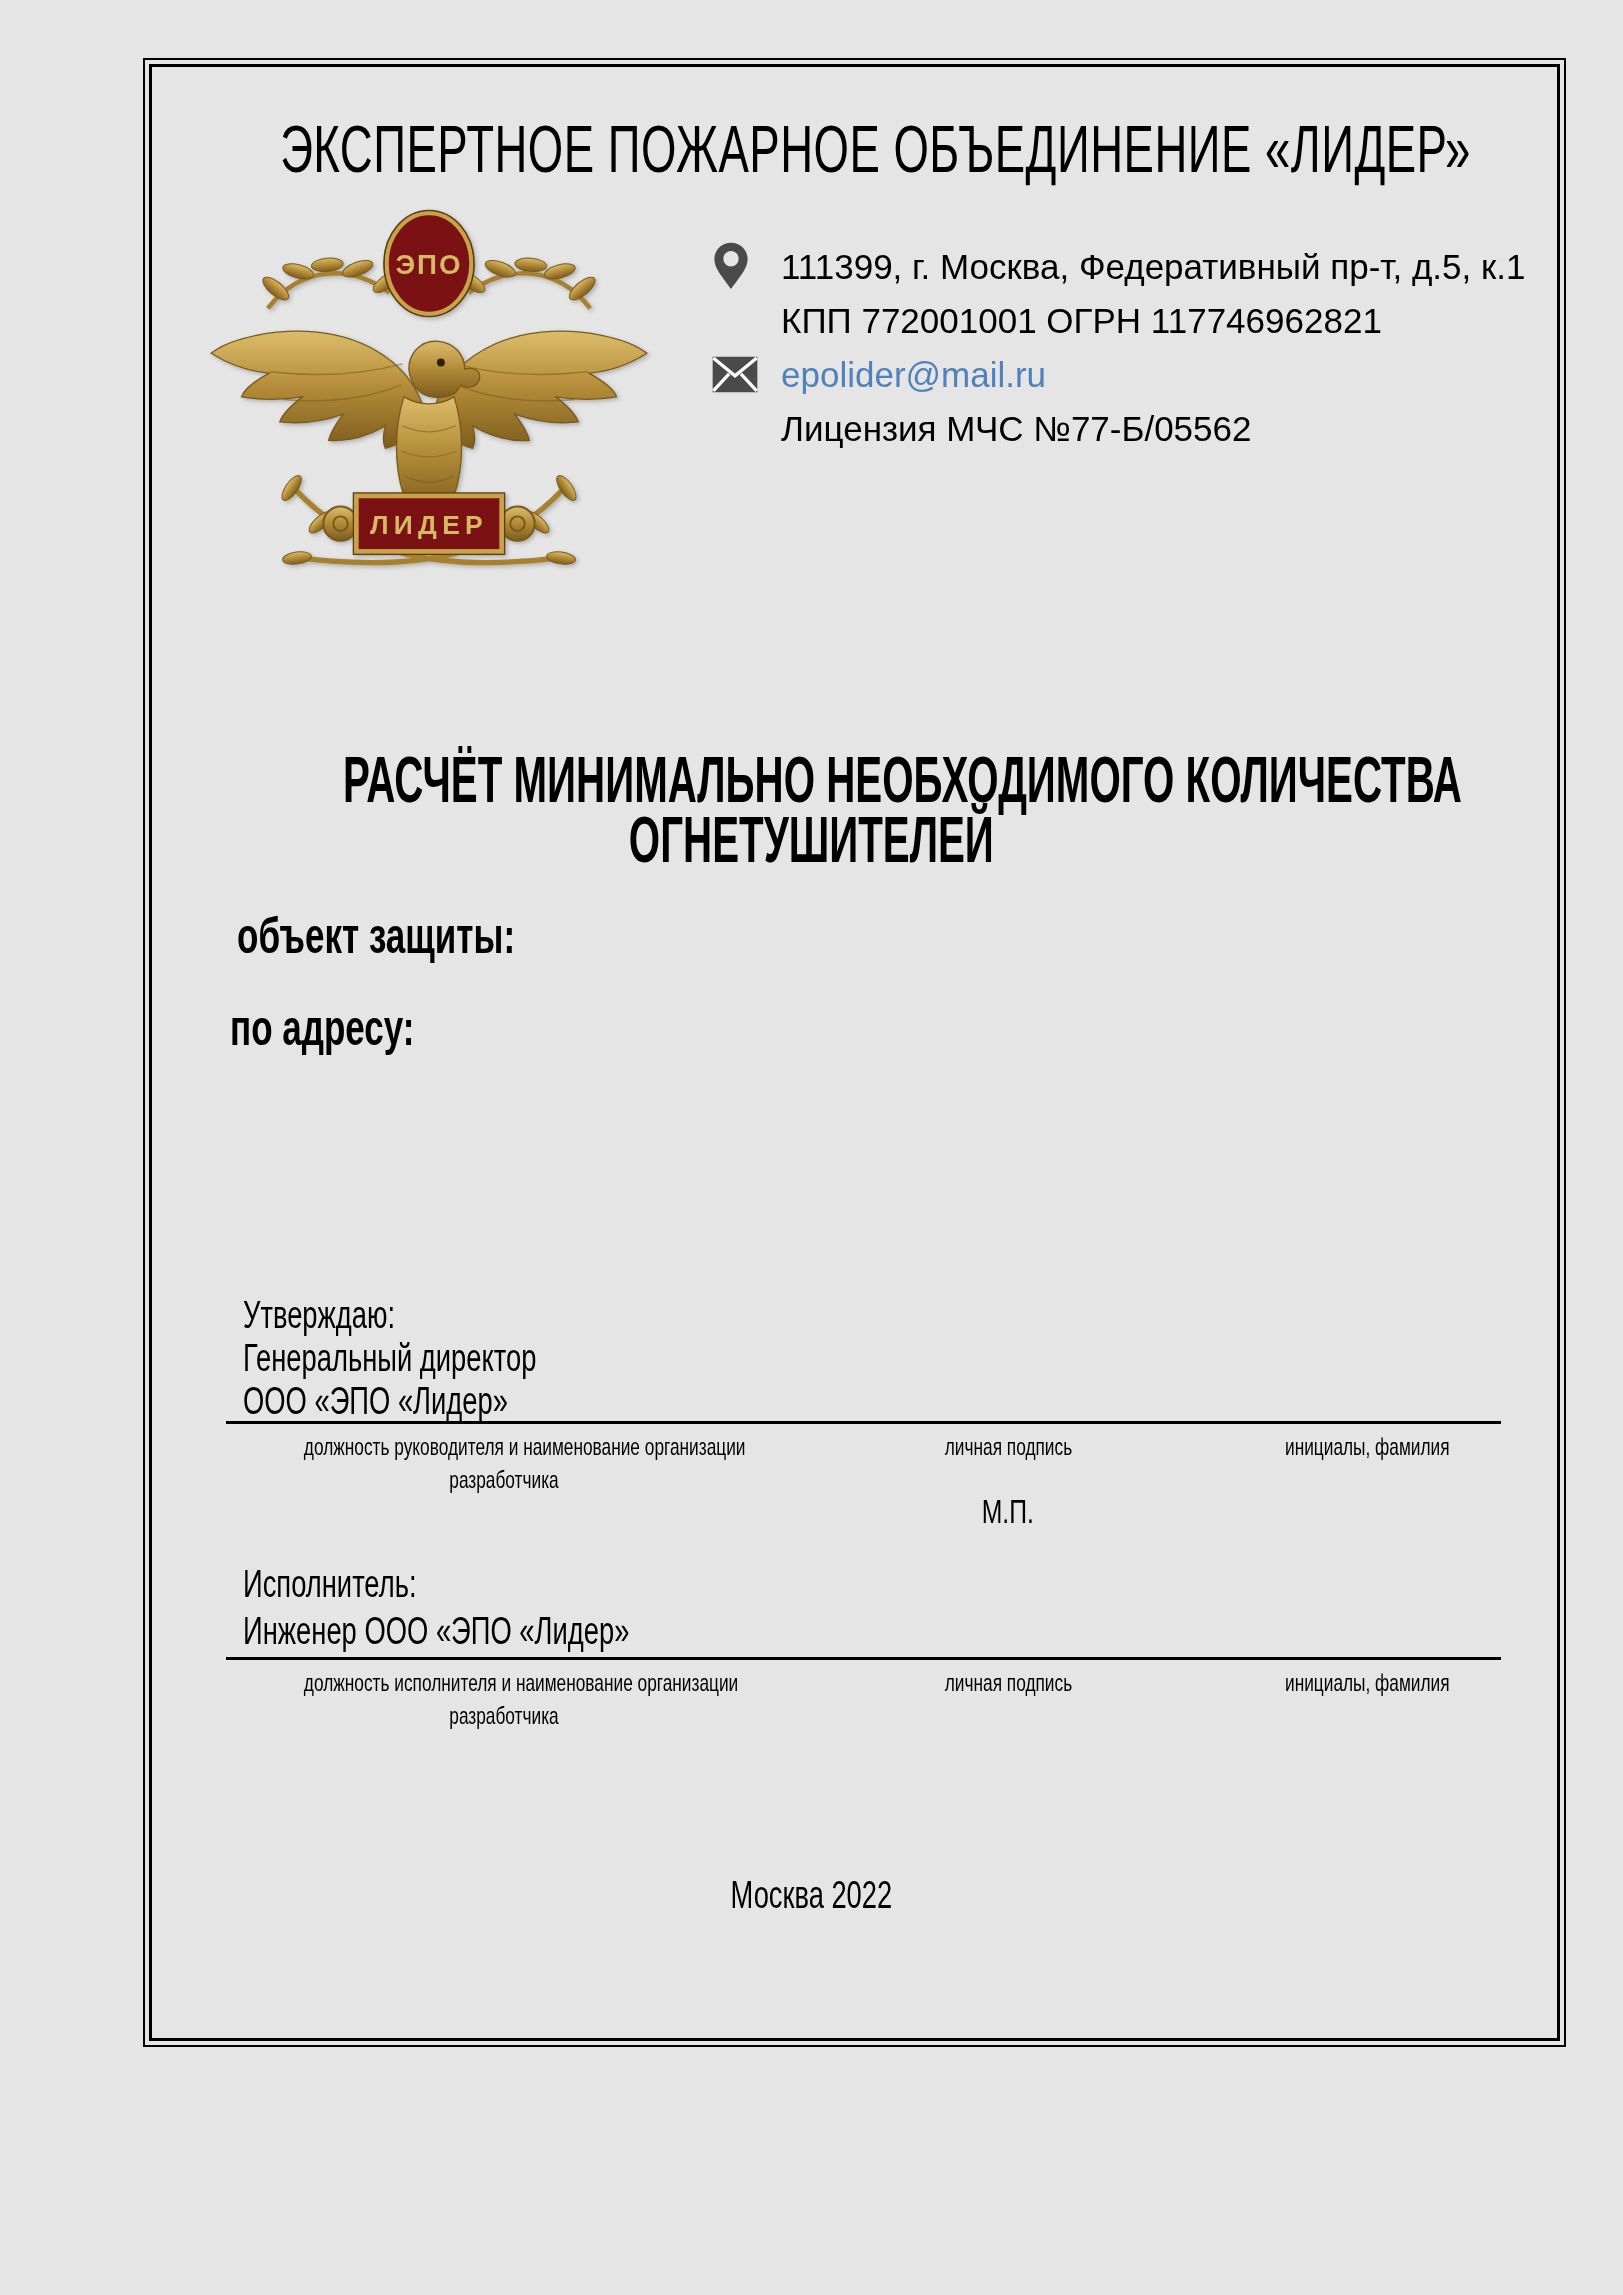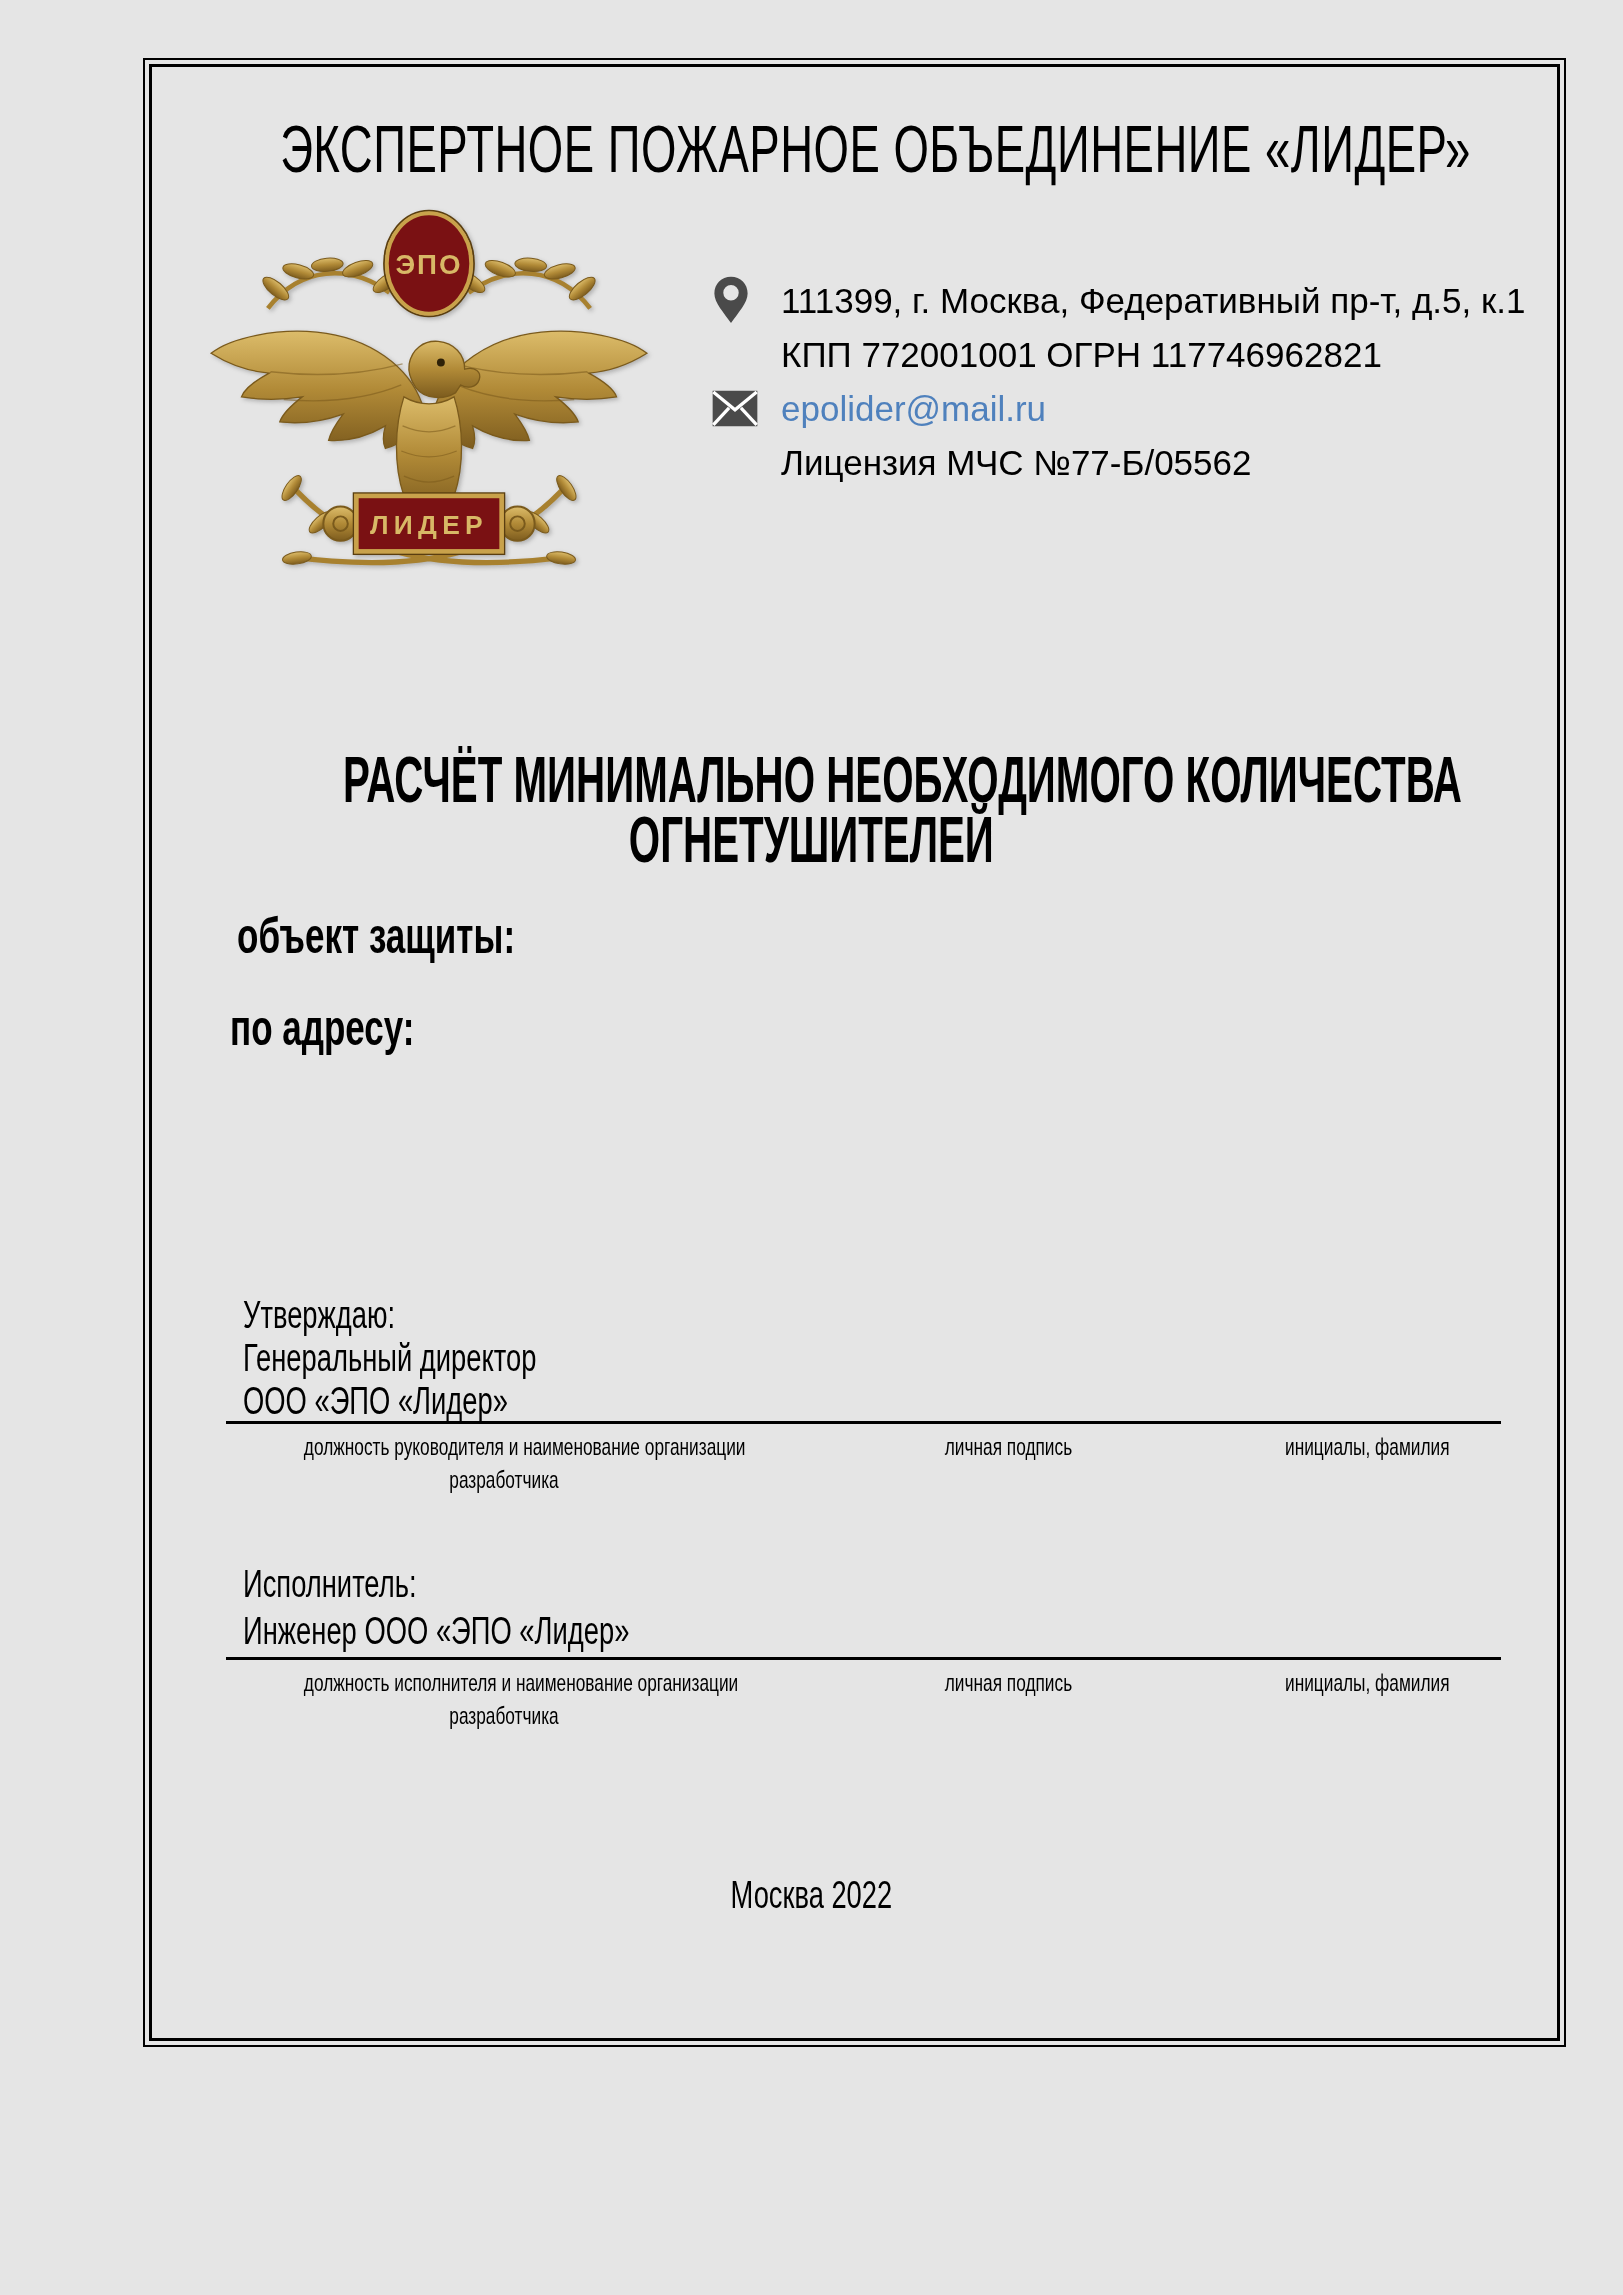--- a/index.html
+++ b/index.html
@@ -18,21 +18,21 @@
         transform-origin:50% 50%; }
   .cl { display:inline-block; white-space:nowrap; transform:scaleX(var(--sx,.72));
         transform-origin:0 50%; }
 
   .org-title { position:absolute; left:0; right:0; top:110px; text-align:center;
                font-size:67px; font-weight:400; letter-spacing:0.7px; }
 
   .logo { position:absolute; left:190px; top:208px; width:478px; height:383px; }
   .logo svg { width:100%; height:100%; filter:drop-shadow(2px 2.6px 2px rgba(90,90,90,.38)); }
 
-  .contacts { position:absolute; left:712px; top:239px; width:818px;margin-top:34px; }
+  .contacts { position:absolute; left:712px; top:239px; width:818px; }
   .crow { display:flex; align-items:center; min-height:54px; }
   .cicon { flex:0 0 69px; display:flex; align-items:center; }
   .ctext { font-size:35px; line-height:39px; }
   .email a { color:#4f81bd; text-decoration:none; }
 
   .doc-title { position:absolute; left:0; right:0; top:712px; text-align:center;
                font-weight:700; font-size:65px; line-height:60px;margin-top:38px; }
   .doc-title .cx { --sx:.62; }
 
   .obj-label  { position:absolute; left:237px; top:907px; font-size:50px; font-weight:700; }
@@ -210,20 +210,23 @@
         </span>
     </div>
     <div class="sl-col2">
       <span class="cx">личная подпись</span>
     </div>
     <div class="sl-col3">
       <span class="cx">инициалы, фамилия</span>
     </div>
   </div>
 
+  <div class="stamp">
+    <span class="cx">М.П.</span>
+  </div>
 
   <div class="executor-h">
     <span class="cl">Исполнитель:</span>
   </div>
   <div class="executor-p">
     <span class="cl">Инженер ООО «ЭПО «Лидер»</span>
   </div>
 
   <div class="rule rule2"></div>
 

